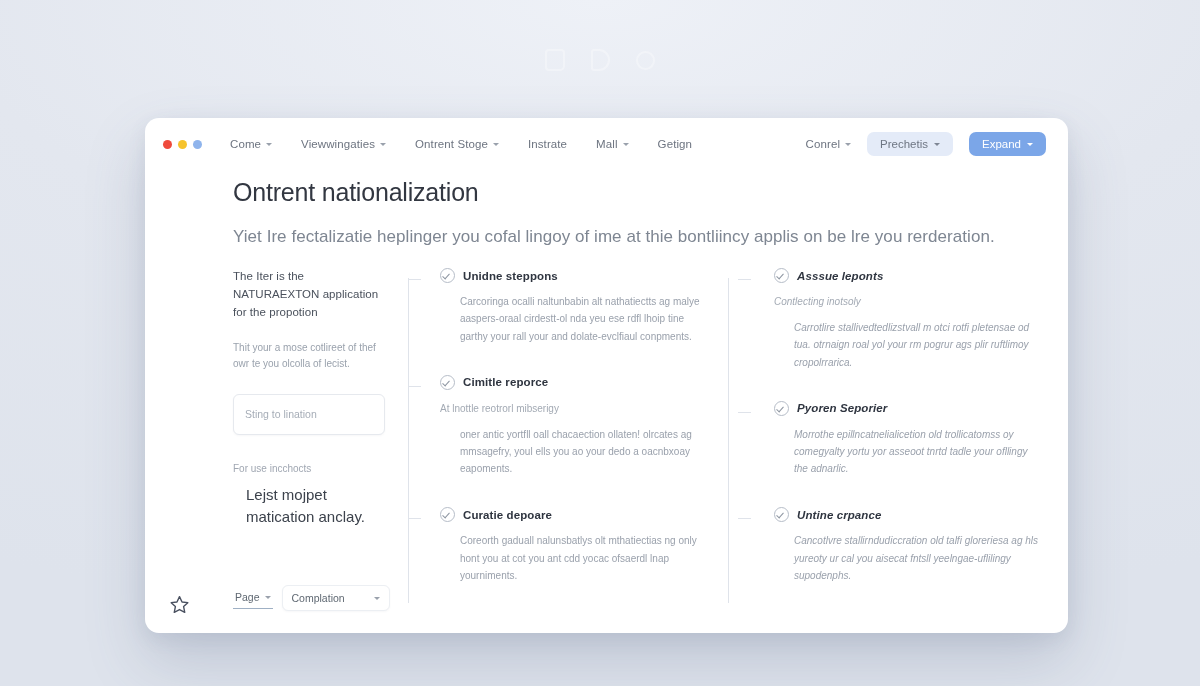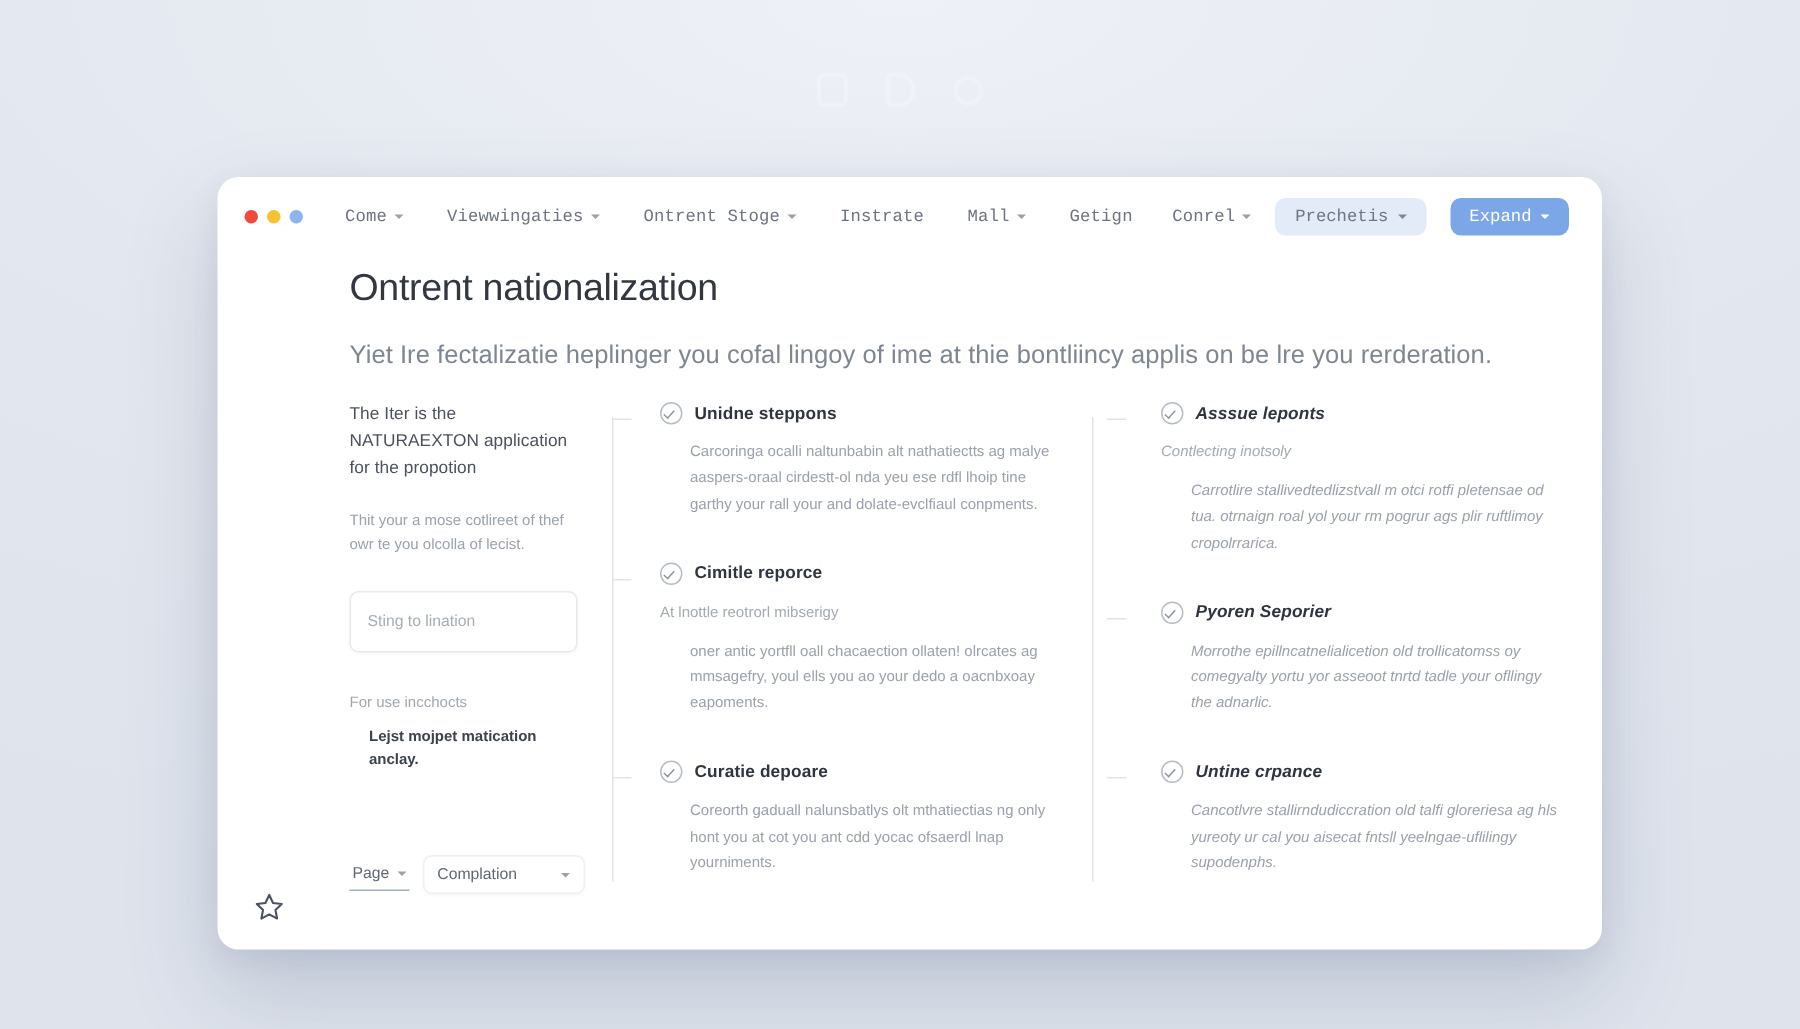--- a/index.html
+++ b/index.html
@@ -65,21 +65,20 @@
   }
 
   
   .navbar {
     position: relative;
     height: 52px;
     display: flex;
     align-items: center;
     padding: 0 22px 0 18px;
     box-sizing: border-box;
-    font-family: Liberation Mono, monospace;
   }
   .dots {
     display: flex;
     align-items: center;
     gap: 6px;
     margin-right: 28px;
   }
   .dot { width: 9px; height: 9px; border-radius: 50%; display: block; }
   .dot.r { background: #ef4a3c; }
   .dot.y { background: #f6c32c; }
@@ -197,23 +196,23 @@
     color: #a6adb7;
   }
   .left-small {
     margin-top: 26px;
     font-size: 10px;
     color: #a0a7b2;
     line-height: 1.6;
   }
   .left-strong {
     margin-top: 7px;
-    font-size: 10px;
+    font-size: 15px;
     color: #3c424c;
-    font-weight: bold;
+    font-weight: normal;
     line-height: 1.5;
     padding-left: 13px;
   }
   .left-controls {
     margin-top: 56px;
     display: flex;
     align-items: center;
     gap: 9px;
   }
   .ctrl-tab {

